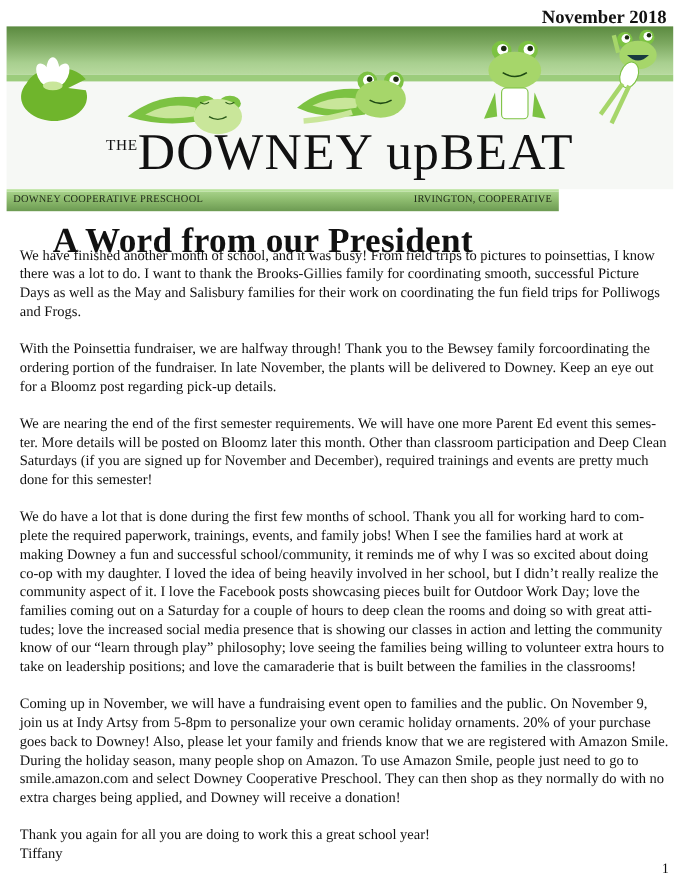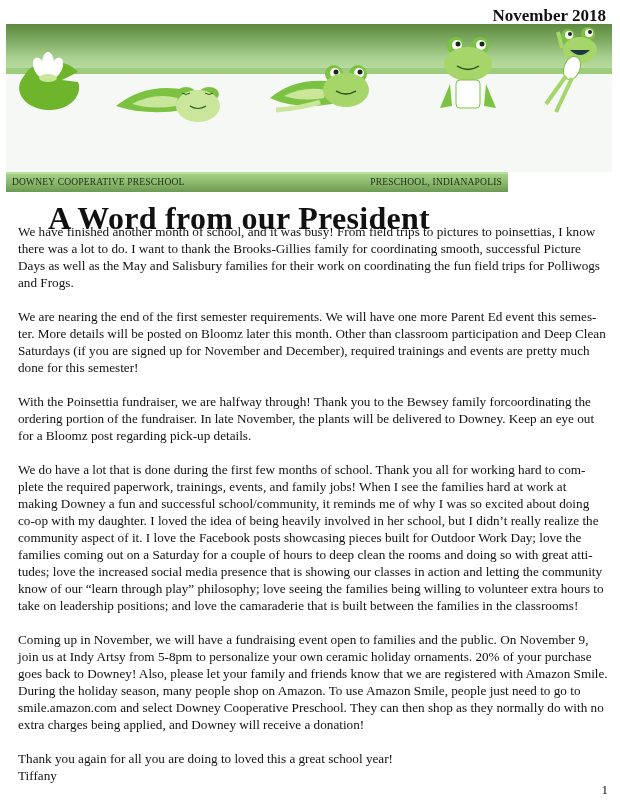--- a/index.html
+++ b/index.html
@@ -93,32 +93,35 @@
         <circle cx="583" cy="9" r="4" fill="#fff"></circle>
         <circle cx="584" cy="8" r="2" fill="#1a2a10"></circle>
       <ellipse cx="574" cy="26" rx="17" ry="13" fill="#a6d66a"></ellipse>
       <path d="M564 26 Q574 36 584 26 Z" fill="#1a3a40"></path>
       <ellipse cx="566" cy="44" rx="8" ry="12" fill="#ffffff" stroke="#7cc242" stroke-width="1" transform="rotate(20 566 44)"></ellipse>
       <path d="M560 52 L540 80" stroke="#a6d66a" stroke-width="4" fill="none"></path>
       <path d="M566 54 L550 88" stroke="#a6d66a" stroke-width="4" fill="none"></path>
       <path d="M556 24 L552 8" stroke="#a6d66a" stroke-width="4" fill="none"></path>
     </g>
   </svg>
+  <div class="masthead">
+    <span class="mast-the">THE</span><span class="mast-main">DOWNEY upBEAT</span>
+  </div>
 </div>
 
 <div class="strip">
   <span class="left">DOWNEY COOPERATIVE PRESCHOOL</span>
-  <span class="right">PRESCHOOL, INDIANAPOLIS</span>
+  <span class="right">IRVINGTON, COOPERATIVE</span>
 </div>
 
 <div class="title">A Word from our President</div>
 
 <div class="content">
   <p>We have finished another month of school, and it was busy! From field trips to pictures to poinsettias, I know there was a lot to do. I want to thank the Brooks-Gillies family for coordinating smooth, successful Picture Days as well as the May and Salisbury families for their work on coordinating the fun field trips for Polliwogs and Frogs.</p>
+  <p>With the Poinsettia fundraiser, we are halfway through! Thank you to the Bewsey family forcoordinating the ordering portion of the fundraiser. In late November, the plants will be delivered to Downey. Keep an eye out for a Bloomz post regarding pick-up details.</p>
   <p>We are nearing the end of the first semester requirements. We will have one more Parent Ed event this semes-ter. More details will be posted on Bloomz later this month. Other than classroom participation and Deep Clean Saturdays (if you are signed up for November and December), required trainings and events are pretty much done for this semester!</p>
-  <p>With the Poinsettia fundraiser, we are halfway through! Thank you to the Bewsey family forcoordinating the ordering portion of the fundraiser. In late November, the plants will be delivered to Downey. Keep an eye out for a Bloomz post regarding pick-up details.</p>
   <p>We do have a lot that is done during the first few months of school. Thank you all for working hard to com-plete the required paperwork, trainings, events, and family jobs! When I see the families hard at work at making Downey a fun and successful school/community, it reminds me of why I was so excited about doing co-op with my daughter. I loved the idea of being heavily involved in her school, but I didn’t really realize the community aspect of it. I love the Facebook posts showcasing pieces built for Outdoor Work Day; love the families coming out on a Saturday for a couple of hours to deep clean the rooms and doing so with great atti-tudes; love the increased social media presence that is showing our classes in action and letting the community know of our “learn through play” philosophy; love seeing the families being willing to volunteer extra hours to take on leadership positions; and love the camaraderie that is built between the families in the classrooms!</p>
   <p>Coming up in November, we will have a fundraising event open to families and the public. On November 9, join us at Indy Artsy from 5-8pm to personalize your own ceramic holiday ornaments. 20% of your purchase goes back to Downey! Also, please let your family and friends know that we are registered with Amazon Smile. During the holiday season, many people shop on Amazon. To use Amazon Smile, people just need to go to smile.amazon.com and select Downey Cooperative Preschool. They can then shop as they normally do with no extra charges being applied, and Downey will receive a donation!</p>
-  <p class="sign">Thank you again for all you are doing to loved this a great school year!</p>
+  <p class="sign">Thank you again for all you are doing to work this a great school year!</p>
   <p class="sign">Tiffany</p>
 </div>
 
 <div class="pagenum">1</div>
 
 </body></html>

